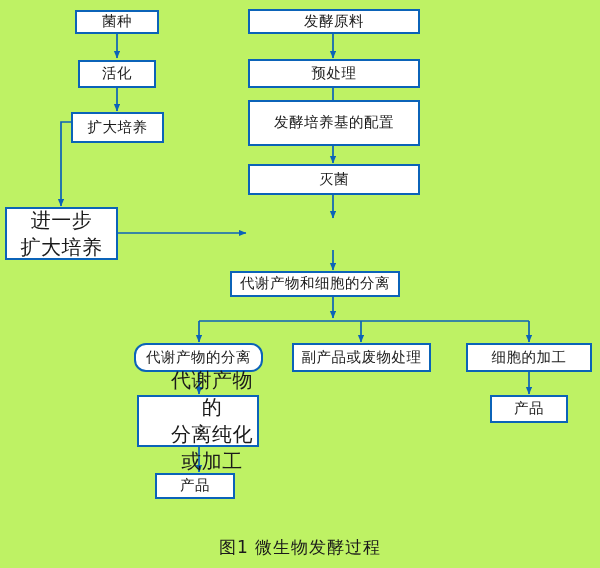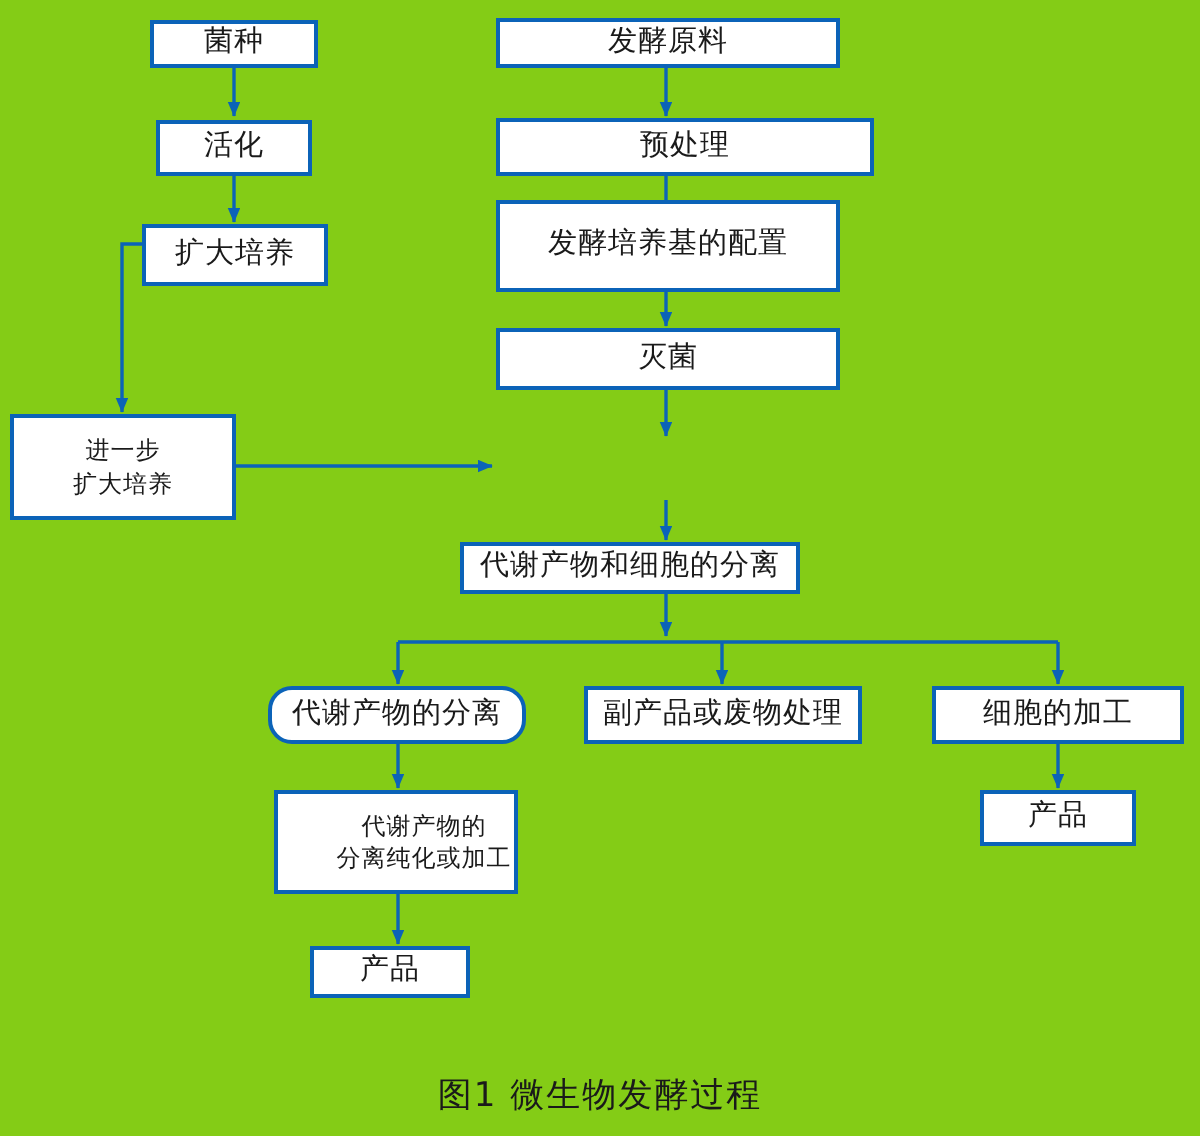--- a/index.html
+++ b/index.html
@@ -7,21 +7,21 @@
     padding: 0;
     background: #ffffff;
   }
   body {
     font-family: "DejaVu Sans", "Liberation Sans", sans-serif;
   }
   #canvas {
     position: relative;
     width: 600px;
     height: 568px;
-    background: #84cc16;
+    background: #bef264;
     overflow: hidden;
   }
   #connectors {
     position: absolute;
     left: 0;
     top: 0;
     width: 600px;
     height: 568px;
     pointer-events: none;
   }
@@ -36,21 +36,21 @@
     justify-content: center;
     text-align: center;
     font-size: 14.5px;
     line-height: 1.18;
     letter-spacing: 0.5px;
     white-space: pre-line;
     z-index: 2;
   }
   .node.two-line {
     line-height: 1.35;
-    font-size: 12px;
+    font-size: 20px;
   }
   .caption {
     position: absolute;
     left: 0;
     top: 536px;
     width: 600px;
     text-align: center;
     font-size: 17px;
     color: #1a1a1a;
     letter-spacing: 1px;
@@ -99,21 +99,21 @@
 
   <div class="node" style="left:78px;  top:60px;  width:78px;  height:28px;">活化</div>
 
   <div class="node" style="left:71px;  top:112px; width:93px;  height:31px;">扩大培养</div>
 
   <div class="node two-line" style="left:5px;   top:207px; width:113px; height:53px;">进一步
 扩大培养</div>
 
   <div class="node" style="left:248px; top:9px;   width:172px; height:25px;">发酵原料</div>
 
-  <div class="node" style="left:248px; top:59px;  width:189px; height:29px;text-align:center;">预处理</div>
+  <div class="node" style="left:248px; top:59px;  width:172px; height:29px;text-align:center;">预处理</div>
 
   <div class="node" style="left:248px; top:100px; width:172px; height:46px;text-align:center;">发酵培养基的配置</div>
 
   <div class="node" style="left:248px; top:164px; width:172px; height:31px;">灭菌</div>
 
 
   <div class="node" style="left:230px; top:271px; width:170px; height:26px;">代谢产物和细胞的分离</div>
 
   <div class="node" style="left:134px; top:343px; width:129px; height:29px;border-radius:12px;">代谢产物的分离</div>
 

